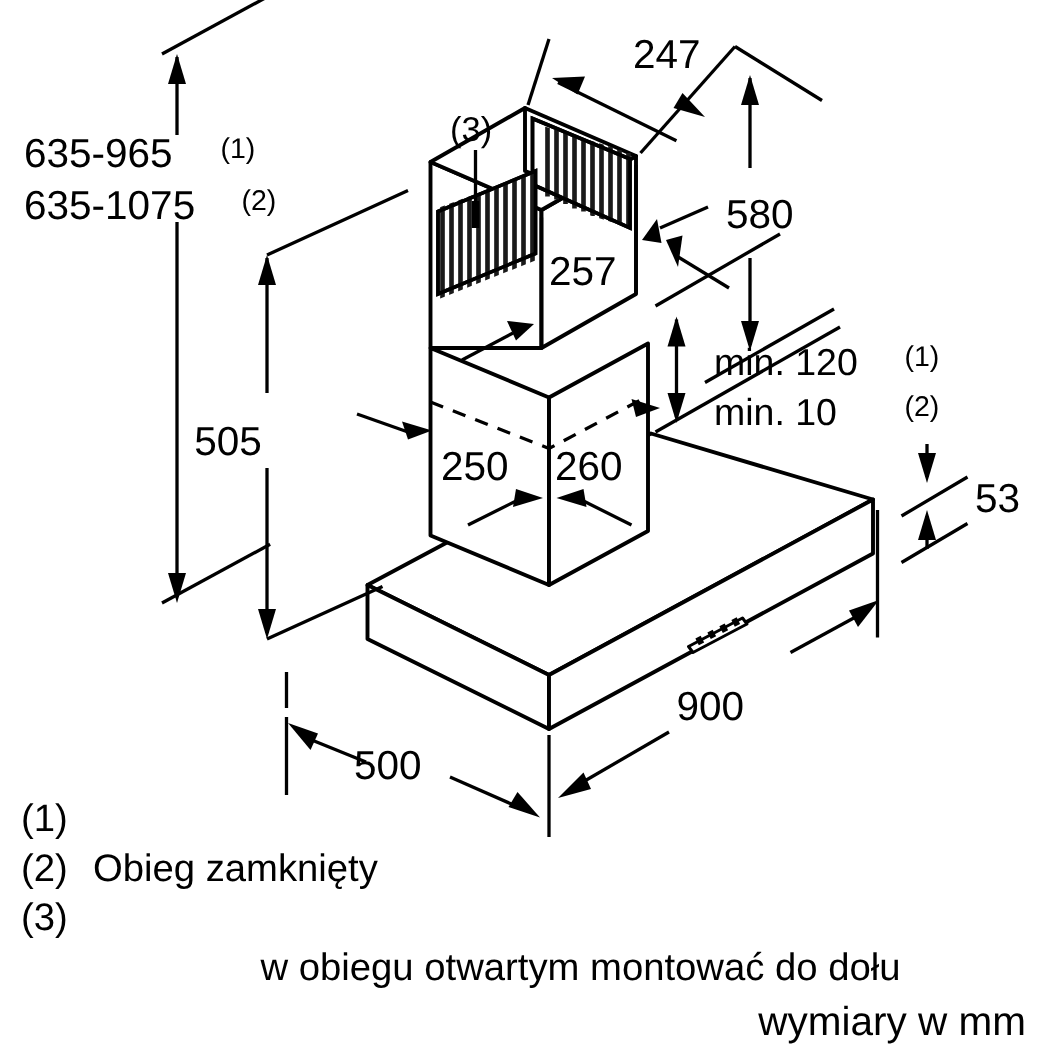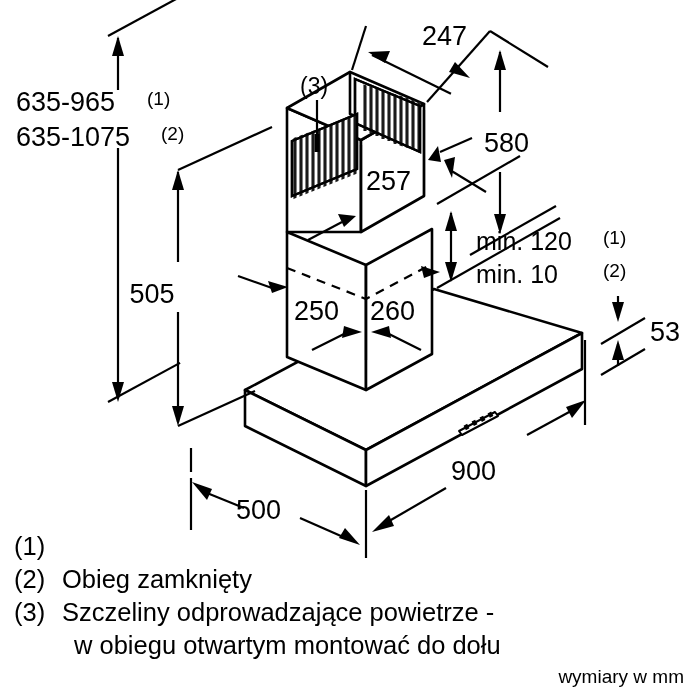--- a/index.html
+++ b/index.html
@@ -96,21 +96,21 @@
   .dimtext-small {
     font-size: 25px;
   }
   .supsmall {
     font-size: 19px;
   }
   .legendtext {
     font-size: 25.5px;
   }
   .notetext {
-    font-size: 19px;
+    font-size: 27px;
   }
   .calloutnum {
     font-size: 23px;
   }
 </style>
 </head>
 <body>
 
 <div id="drawing-root">
 <svg id="tech-drawing" viewBox="0 0 700 700" xmlns="http://www.w3.org/2000/svg">
@@ -346,24 +346,23 @@
     <span class="legendtext" style="display:inline-block; width:48px; flex:0 0 48px;">(1)</span>
   </div>
 
   <div style="display:flex; align-items:flex-start; margin-top:4px;">
     <span class="legendtext" style="display:inline-block; width:48px; flex:0 0 48px;">(2)</span>
     <span class="legendtext">Obieg zamknięty</span>
   </div>
 
   <div style="display:flex; align-items:flex-start; margin-top:4px;">
     <span class="legendtext" style="display:inline-block; width:48px; flex:0 0 48px;">(3)</span>
-    <span class="legendtext">Szczeliny odprowadzające powietrze -</span>
-  </div>
-
-  <div style="margin-top:4px; padding-left:60px;">
+  </div>
+
+  <div style="margin-top:4px; padding-left:60px;text-align:center;">
     <span class="legendtext">w obiegu otwartym montować do dołu</span>
   </div>
 
   <div style="margin-top:6px; text-align:right; padding-right:16px;">
     <span class="notetext">wymiary w mm</span>
   </div>
 
 </div>
 
 </body></html>

